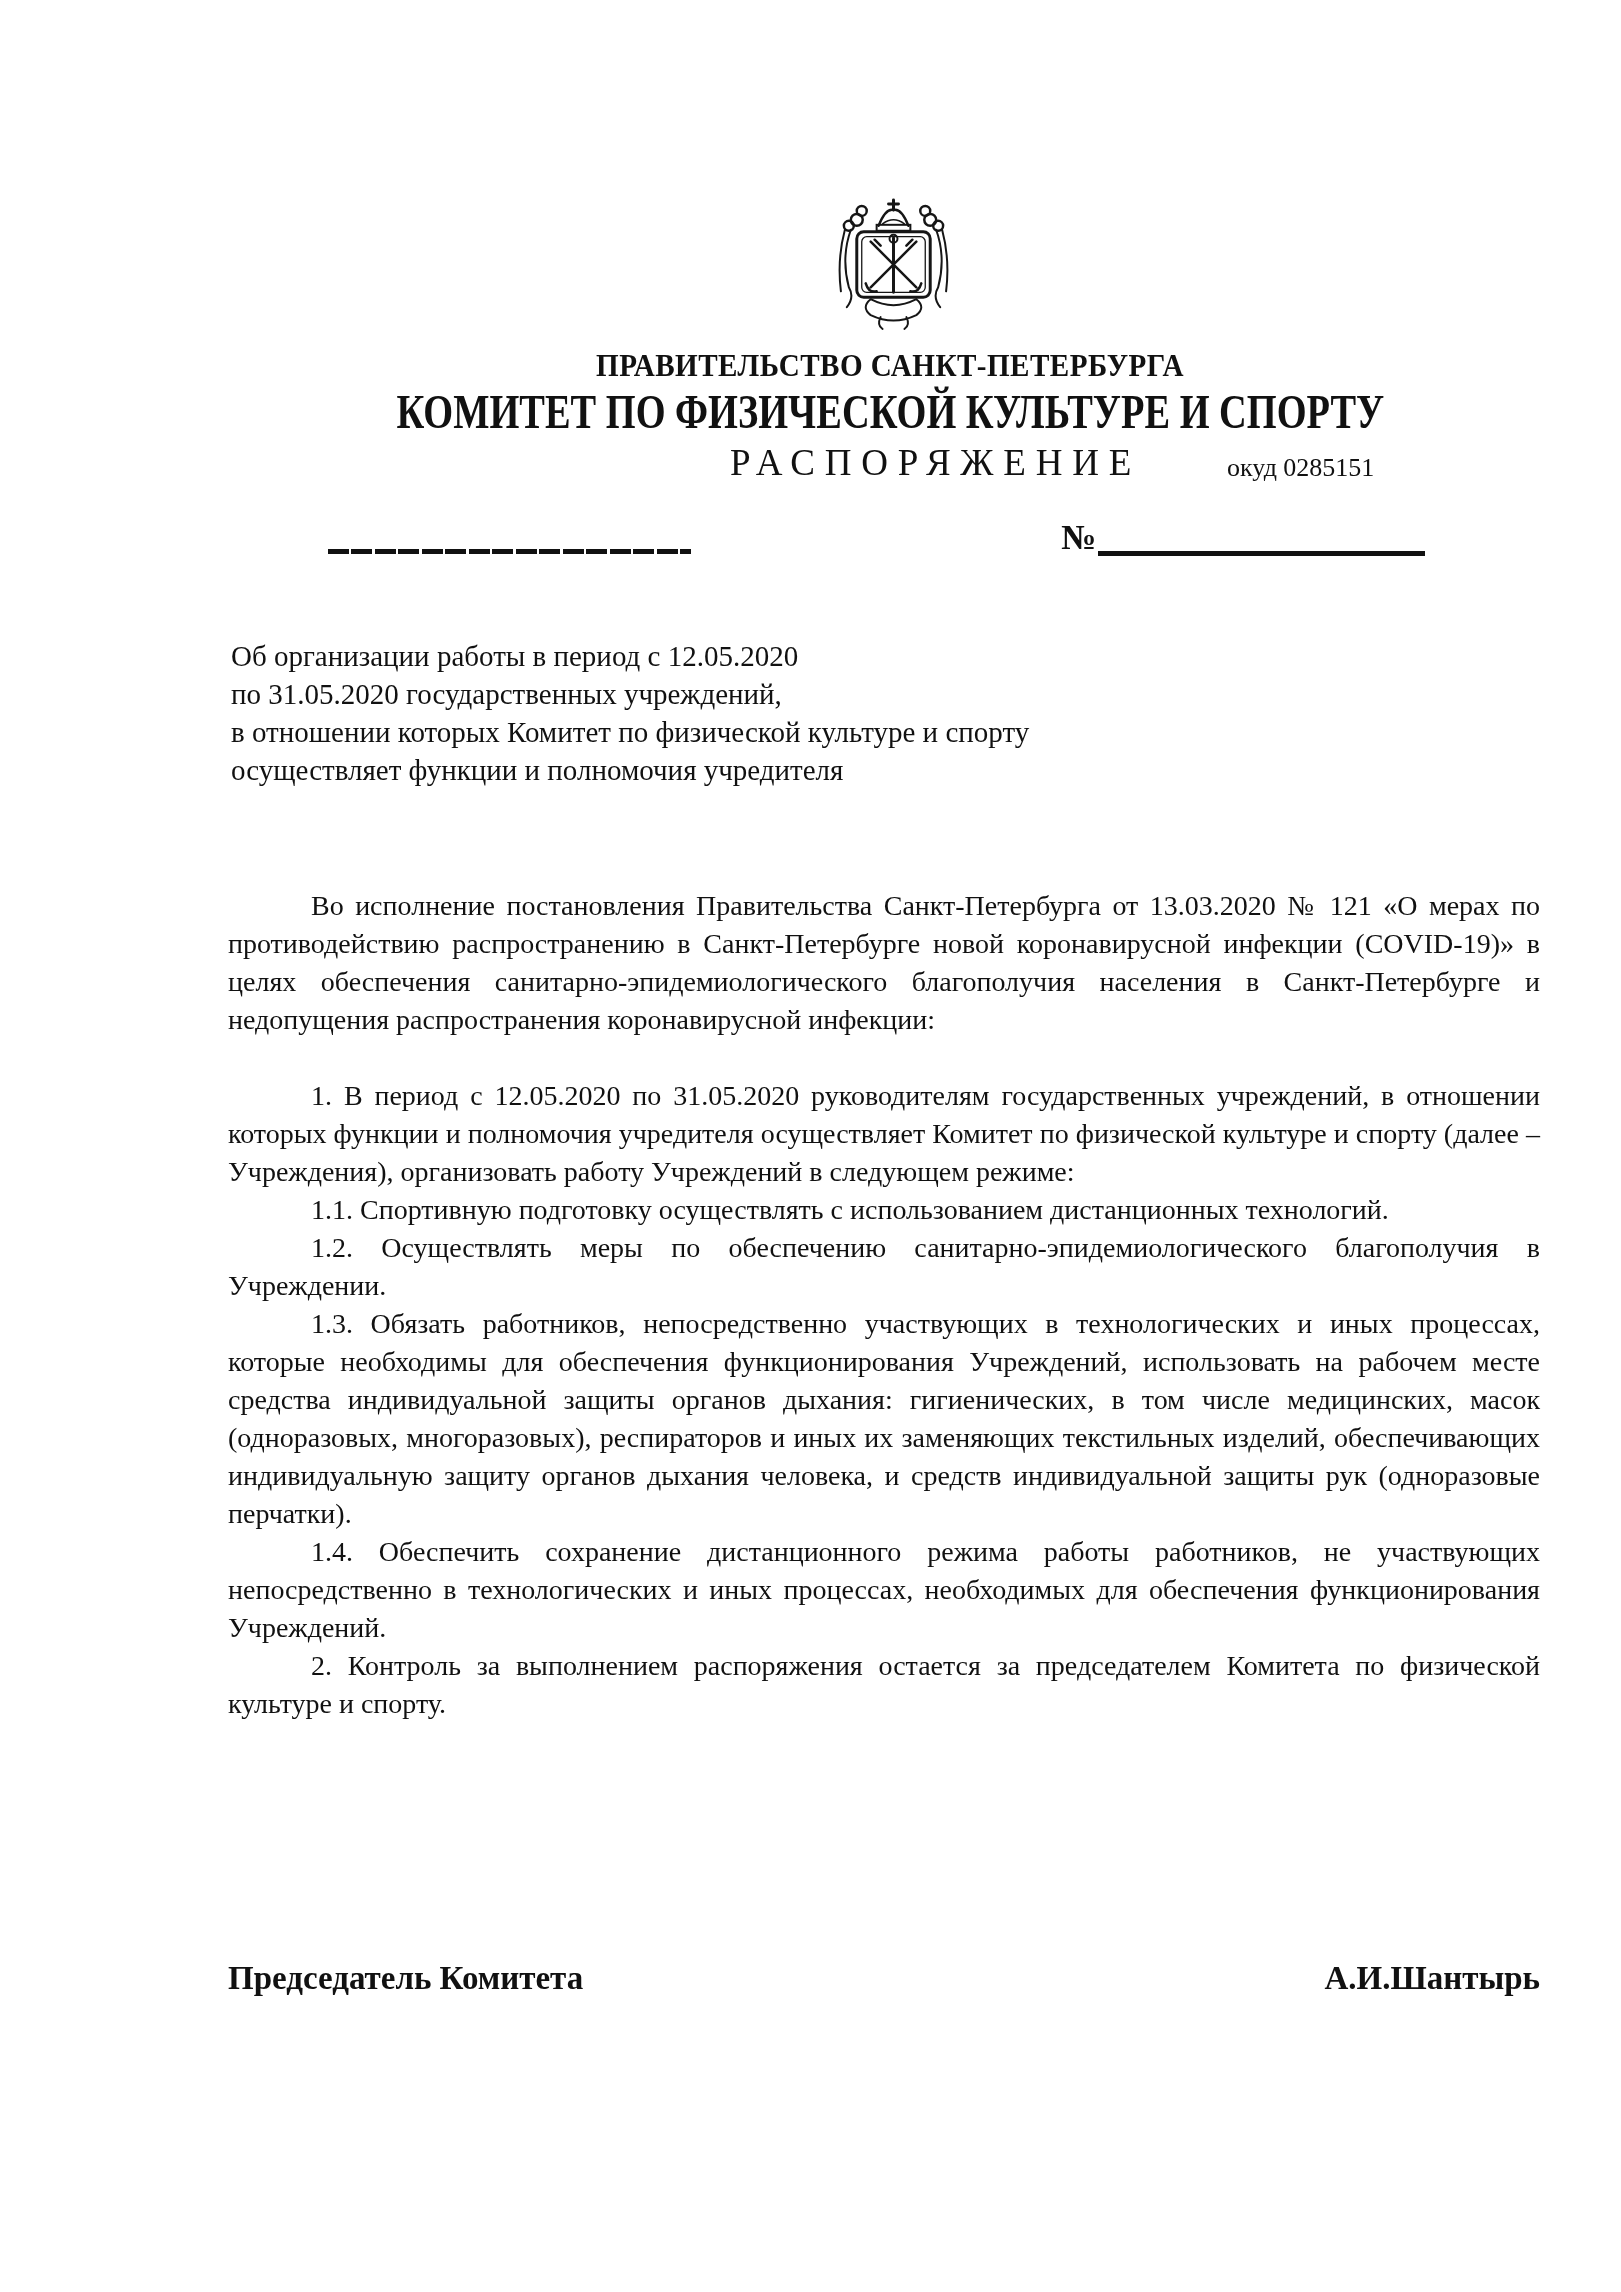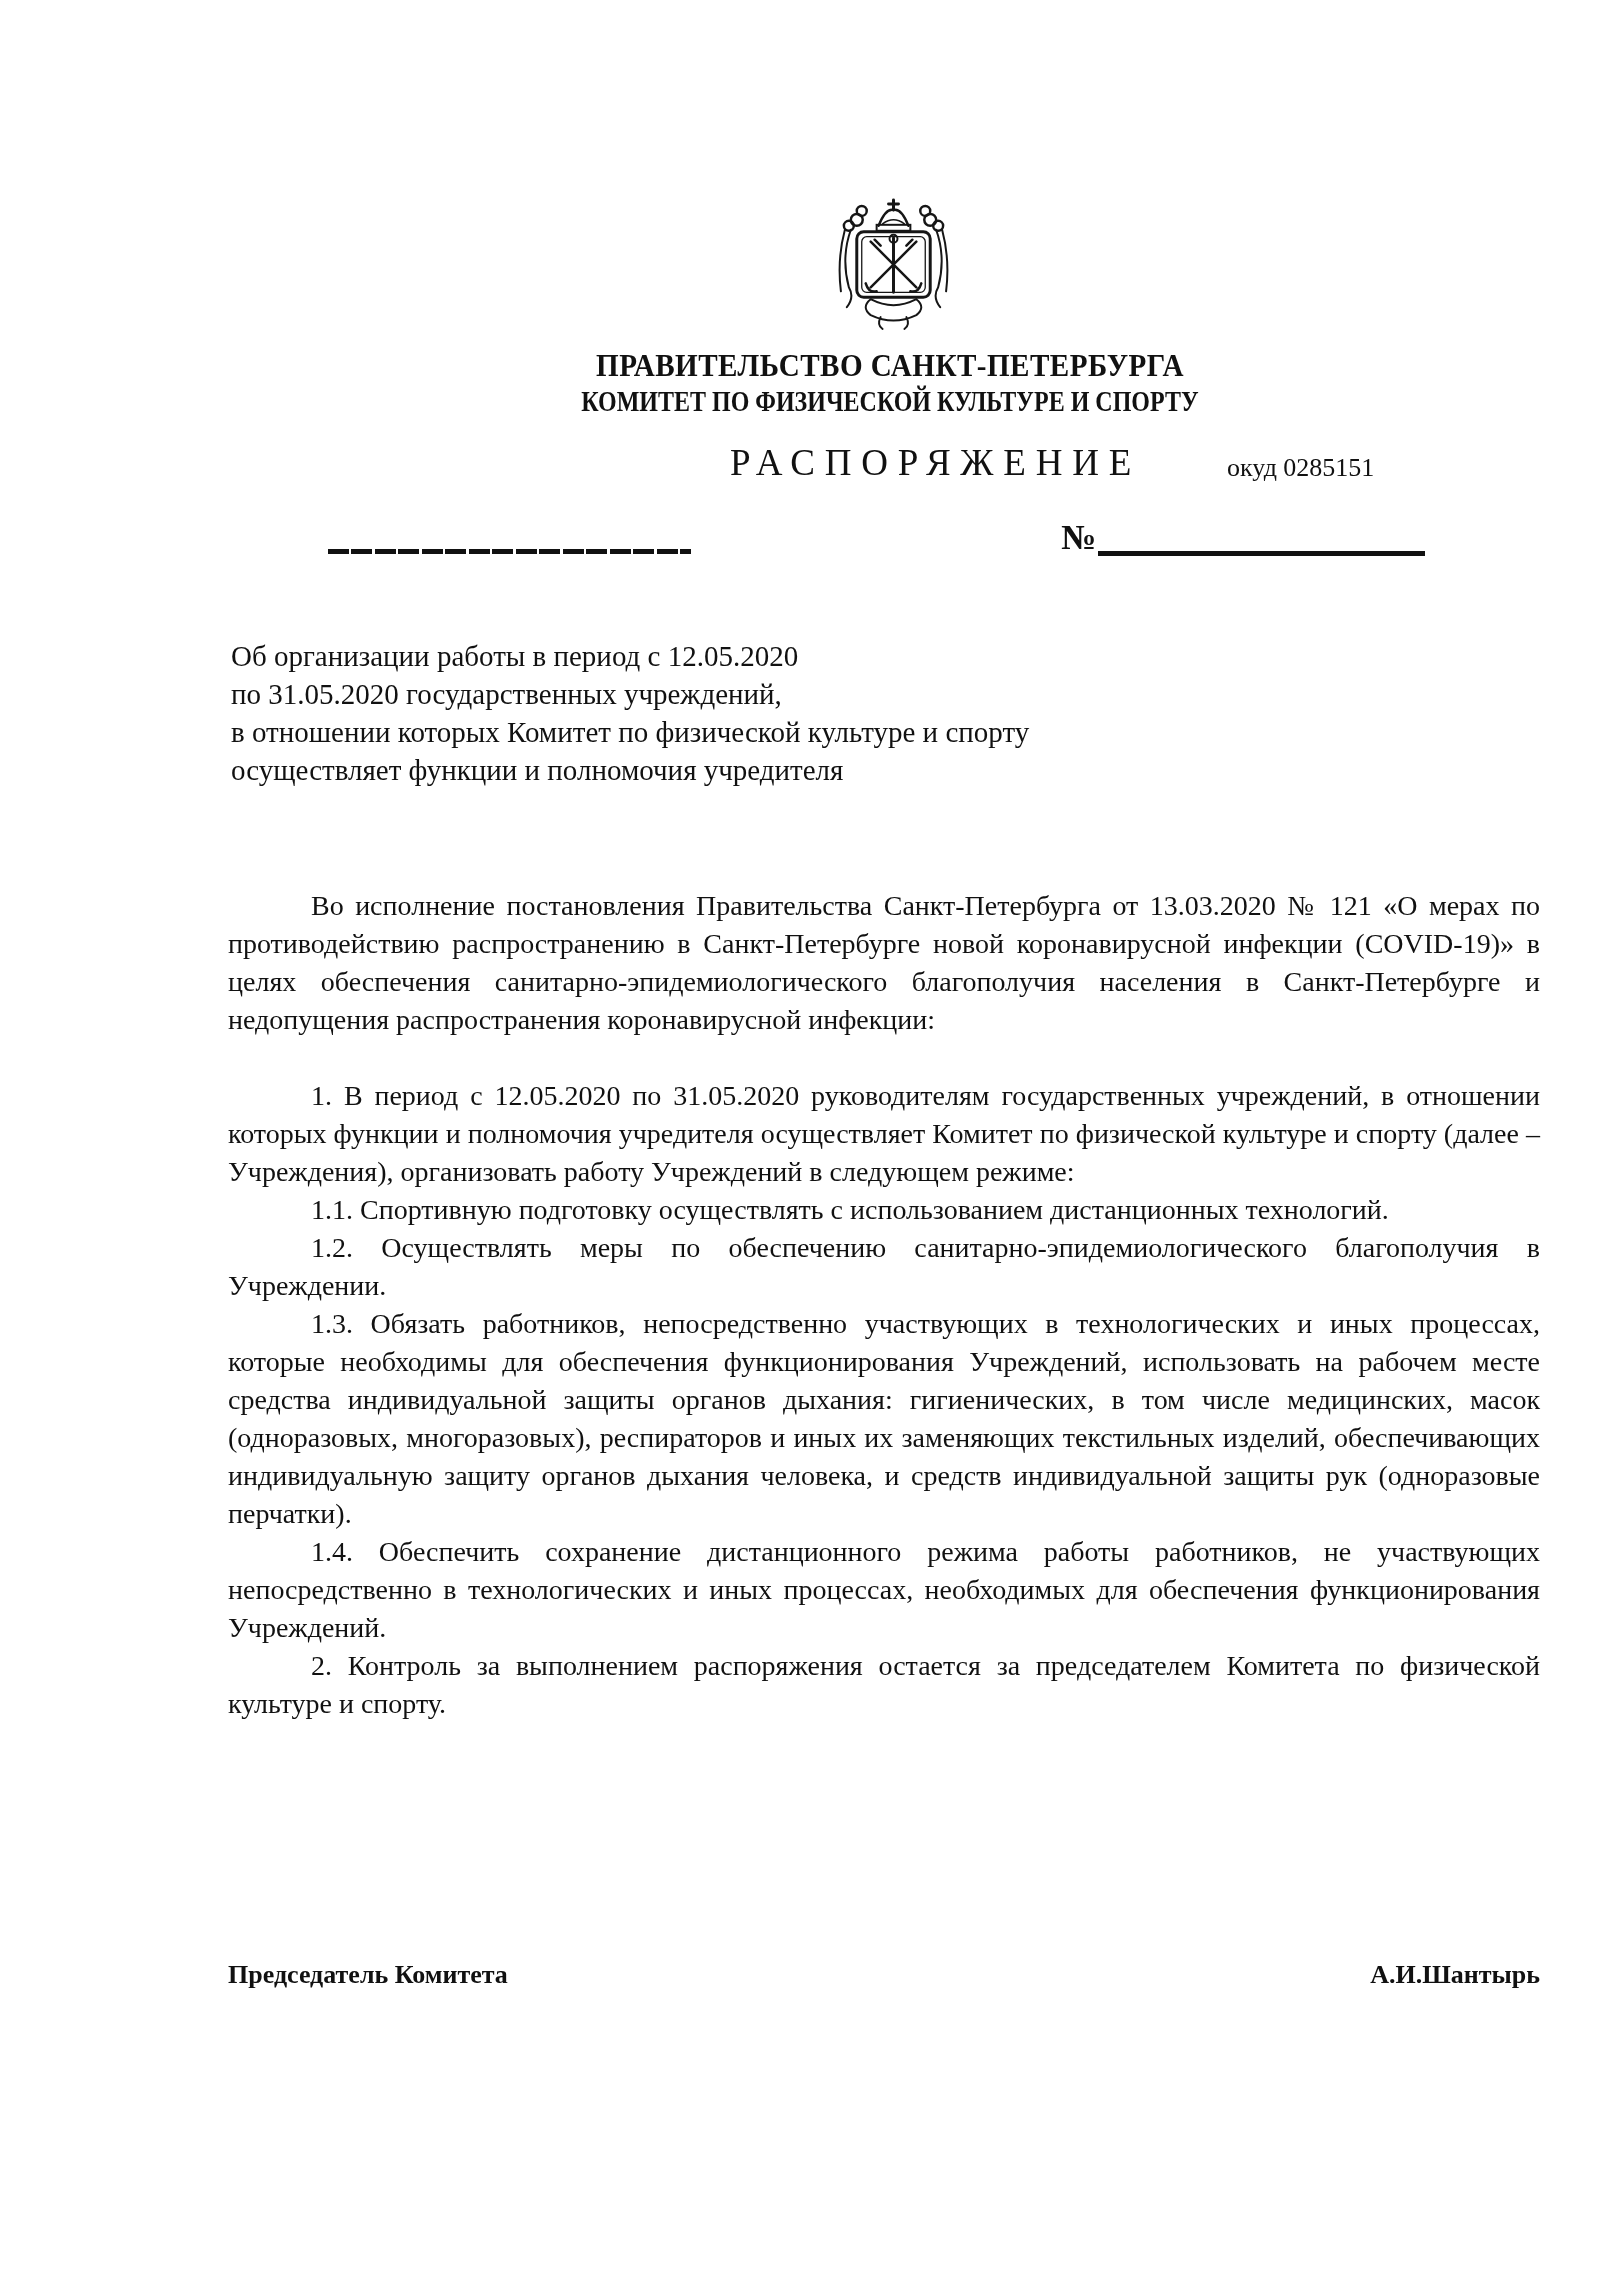--- a/index.html
+++ b/index.html
@@ -11,21 +11,21 @@
     font-family:"Liberation Serif","DejaVu Serif",serif;
     color:#111;
     overflow:hidden;
   }
   
   .coat{position:absolute;left:829px;top:196px;width:129px;height:139px;}
   .coat svg{width:100%;height:100%;}
   .hdr-center{position:absolute;left:159px;width:1462px;text-align:center;white-space:nowrap;}
   .gov-line{top:347px;font-size:32px;font-weight:700;}
   .gov-line .squeeze{display:inline-block;transform:scaleX(0.91);transform-origin:center;letter-spacing:0.5px;}
-  .committee-line{top:384px;font-size:30px;font-weight:700;}
+  .committee-line{top:384px;font-size:48px;font-weight:700;}
   .committee-line .squeeze{display:inline-block;transform:scaleX(0.80);transform-origin:center;}
   .order-title{
     position:absolute;left:730px;top:441px;
     font-size:37px;font-weight:400;letter-spacing:9.8px;white-space:nowrap;
   }
   .okud{position:absolute;left:1227px;top:453px;font-size:26px;}
   
   .date-blank{
     position:absolute;left:328px;top:549px;width:363px;height:4.9px;
     background:repeating-linear-gradient(90deg,#111 0 20.6px,transparent 20.6px 23.5px);
@@ -41,21 +41,21 @@
   .body-text{
     position:absolute;left:228px;top:887px;width:1312px;
     font-size:28px;line-height:38px;text-align:justify;
   }
   .body-text p{margin:0;text-indent:83px;}
   .body-text p.gap-before{margin-top:38px;}
   
   .sig-row{
     position:absolute;left:228px;top:1960px;width:1312px;
     display:flex;justify-content:space-between;
-    font-size:26px;font-weight:700;white-space:nowrap;
+    font-size:33px;font-weight:700;white-space:nowrap;
   }
 </style>
 </head>
 <body>
 
 <div class="page">
 
   <div class="coat">
     <svg viewBox="0 0 130 140" fill="none" stroke="#161616" stroke-width="2.5" stroke-linecap="round">
 

